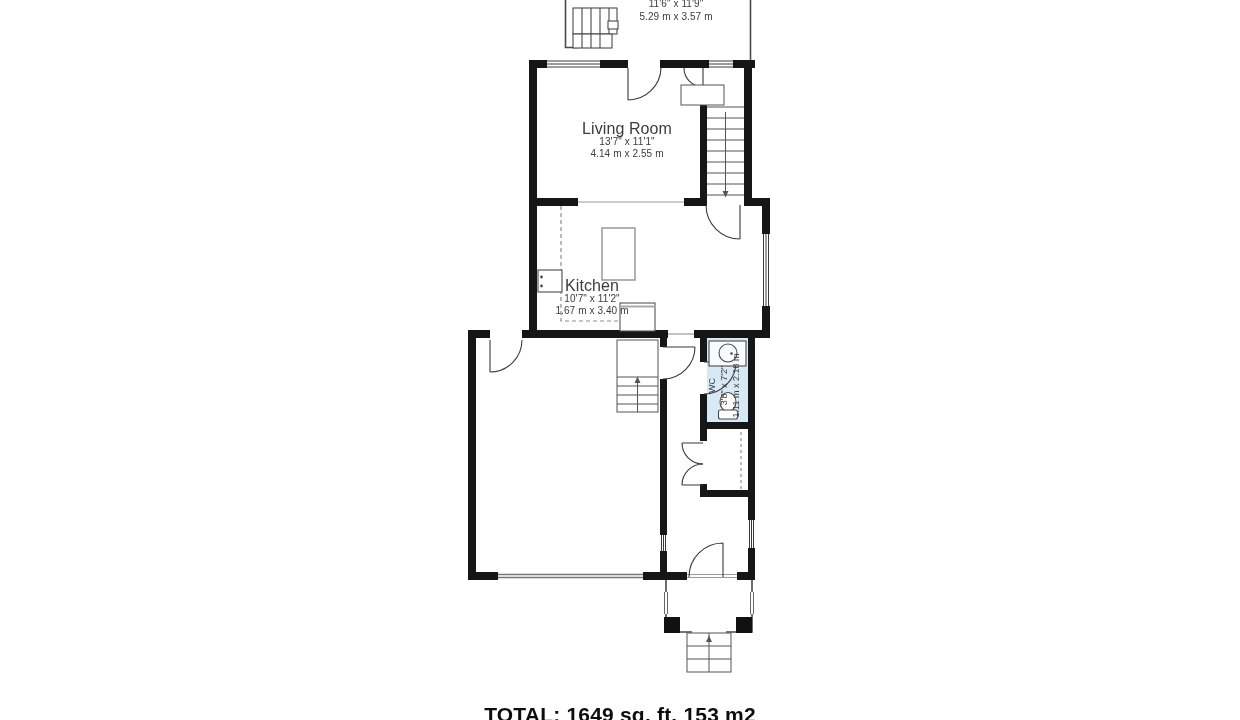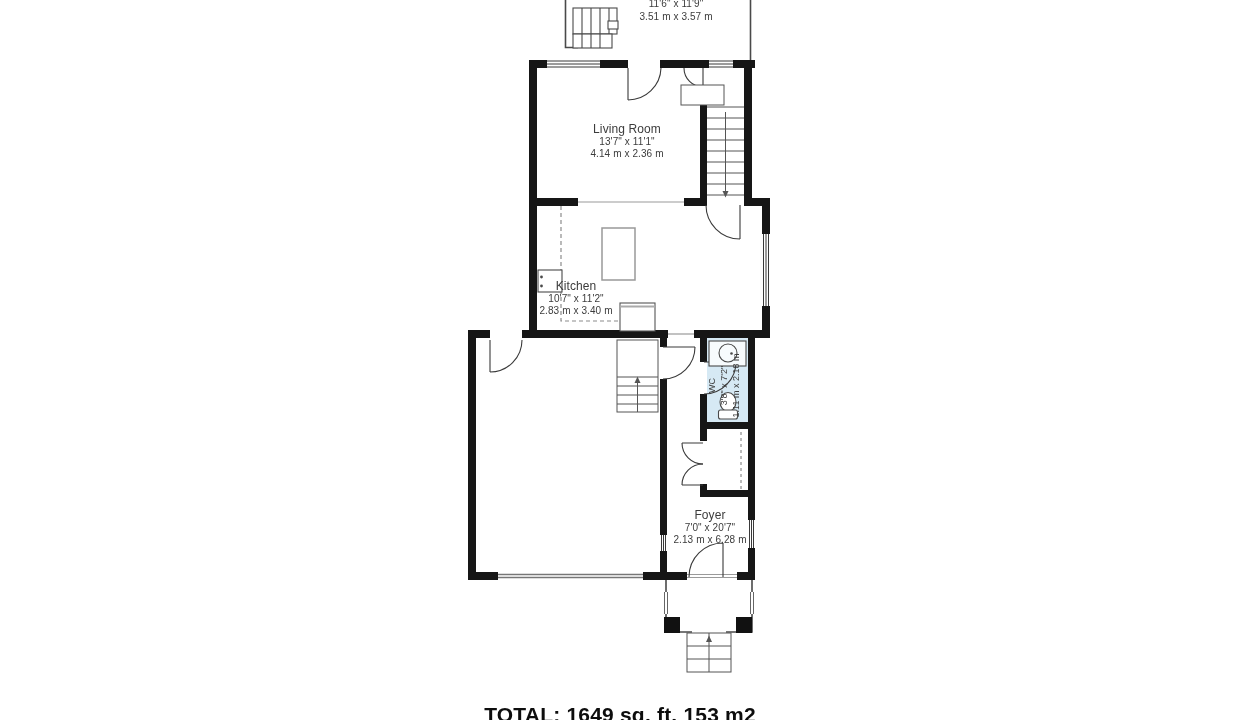--- a/index.html
+++ b/index.html
@@ -1,21 +1,21 @@
 <!DOCTYPE html>
 <html><head>
 <meta charset="utf-8">
 <style>
 *{margin:0;padding:0;box-sizing:border-box}
 html,body{background:#fff}
 body{font-family:"Liberation Sans",sans-serif}
 .canvas{position:relative;width:1240px;height:720px;background:#fff;overflow:hidden}
 .plan{position:absolute;left:0;top:0}
 .lbl{position:absolute;text-align:center;font-size:10px;line-height:12.5px;color:#3c3c3c;letter-spacing:.1px}
-.lbl .nm{font-size:12px}
+.lbl .nm{font-size:16px}
 .lbl-wc{position:absolute;left:679px;top:367px;width:90px;height:37px;transform:rotate(-90deg);text-align:center;font-size:9px;line-height:12px;color:#3c3c3c;white-space:nowrap}
 .total{position:absolute;left:458px;top:703px;width:324px;text-align:center;font-size:21px;font-weight:bold;color:#0d0d0d;letter-spacing:.2px;white-space:nowrap}
 </style>
 </head>
 <body>
 
 <div class="canvas">
 
 <svg class="plan" width="1240" height="720" viewBox="0 0 1240 720">
 
@@ -162,45 +162,40 @@
   <g stroke="#555" stroke-width="1" fill="none">
     <rect x="687" y="633" width="44" height="39" fill="#fff"></rect>
     <path d="M687,646H731 M687,659H731"></path>
     <line x1="709" y1="633" x2="709" y2="672"></line>
     <polygon points="706,642 712,642 709,635.5" fill="#555" stroke="none"></polygon>
   </g>
 </svg>
 
   <div class="lbl" style="left:616px;top:-2px;width:120px">
     <div>11'6" x 11'9"</div>
-    <div>3.51 m x 3.57 m</div>
+    <div>5.29 m x 3.57 m</div>
   </div>
 
   <div class="lbl" style="left:567px;top:123px;width:120px">
     <div class="nm">Living Room</div>
     <div>13'7" x 11'1"</div>
-    <div>4.14 m x 2.36 m</div>
-  </div>
-
-  <div class="lbl" style="left:516px;top:280px;width:120px">
+    <div>4.14 m x 2.55 m</div>
+  </div>
+
+  <div class="lbl" style="left:532px;top:280px;width:120px">
     <div class="nm">Kitchen</div>
     <div>10'7" x 11'2"</div>
-    <div>2.83 m x 3.40 m</div>
+    <div>1.67 m x 3.40 m</div>
   </div>
 
 
   <div class="lbl-wc">
     <div>WC</div>
     <div>3'8" x 7'2"</div>
     <div>1.11 m x 2.18 m</div>
   </div>
 
 
-  <div class="lbl" style="left:650px;top:509px;width:120px">
-    <div class="nm">Foyer</div>
-    <div>7'0" x 20'7"</div>
-    <div>2.13 m x 6.28 m</div>
-  </div>
 
 
   <div class="total">TOTAL: 1649 sq. ft. 153 m2</div>
 
 </div>
 
 </body></html>

